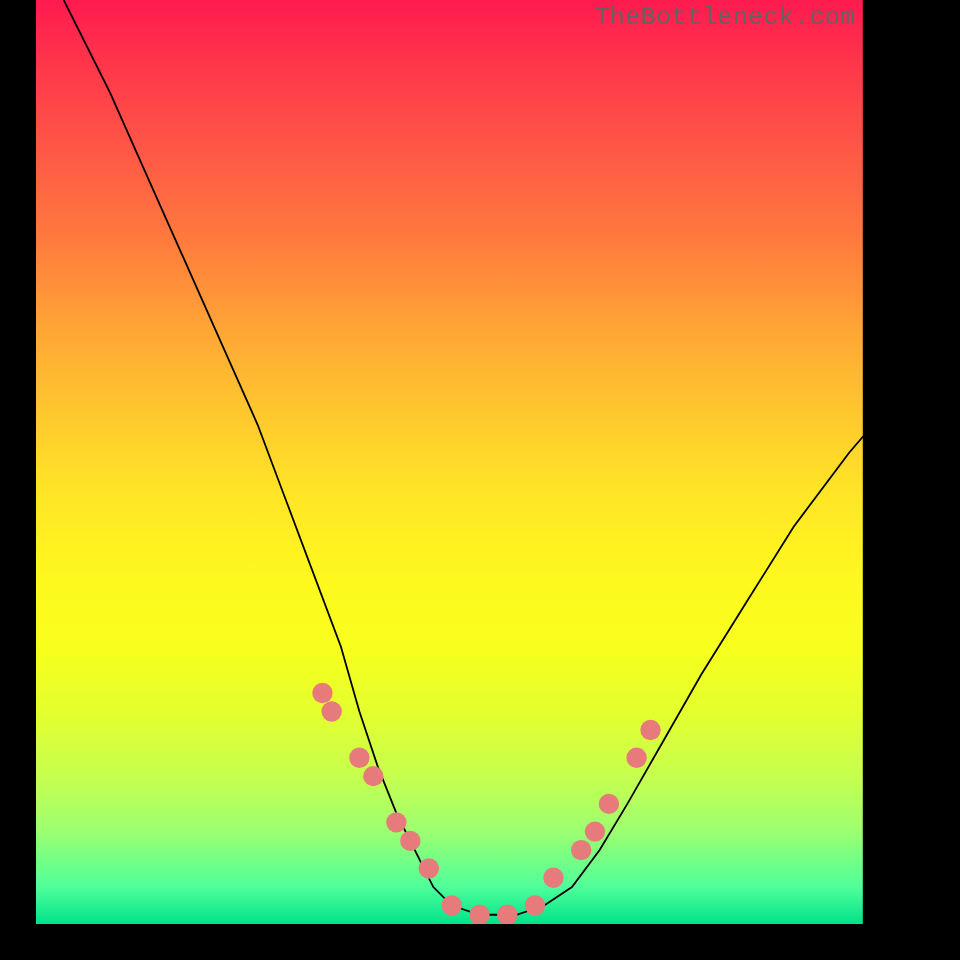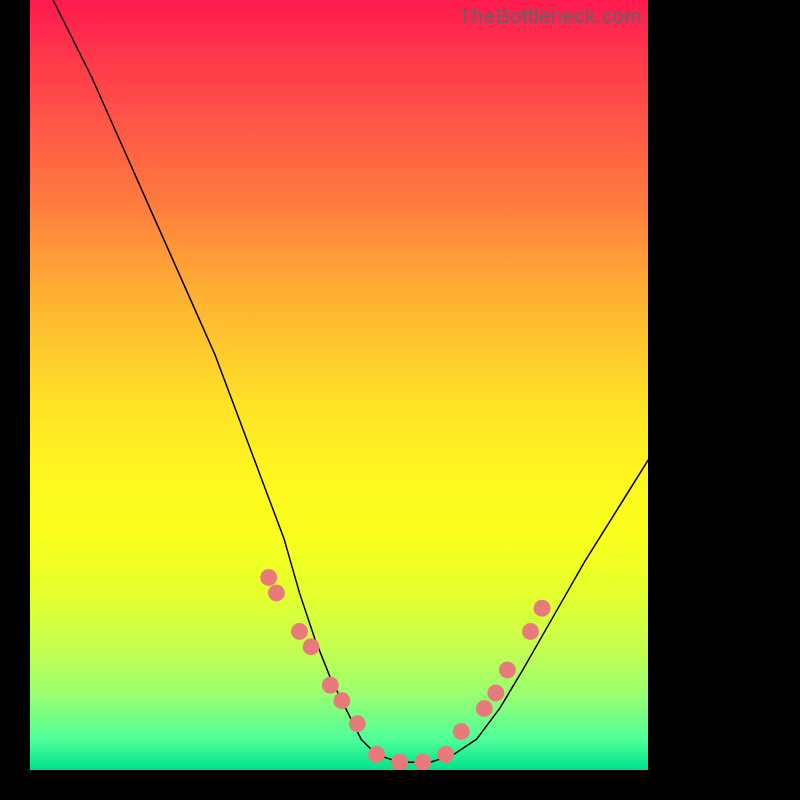--- a/index.html
+++ b/index.html
@@ -14,40 +14,41 @@
   .frame {
     position: relative;
     width: 800px;
     height: 800px;
     background: #000;
   }
   .plot-area {
     position: absolute;
     left: 30px;
     top: 0;
-    width: 618px;
+    width: 689px;
     height: 770px;
     
     background: linear-gradient(
       to bottom,
       #ff1a4f 0%,
       #ff3a4a 8%,
       #ff5a46 17%,
       #ff7a3e 26%,
       #ffa336 35%,
       #ffc52e 44%,
       #ffe426 53%,
       #fff71f 62%,
       #f8ff1d 70%,
       #e4ff2e 77%,
       #c6ff4e 84%,
       #9cff70 90%,
       #4fff9a 96%,
       #00e28b 100%
     );
+    font-family: Liberation Mono, monospace;
   }
   .watermark {
     position: absolute;
     top: 4px;
     right: 6px;
     color: #636363;
     font-size: 21px;
     font-weight: 400;
     letter-spacing: 0.2px;
     z-index: 5;

